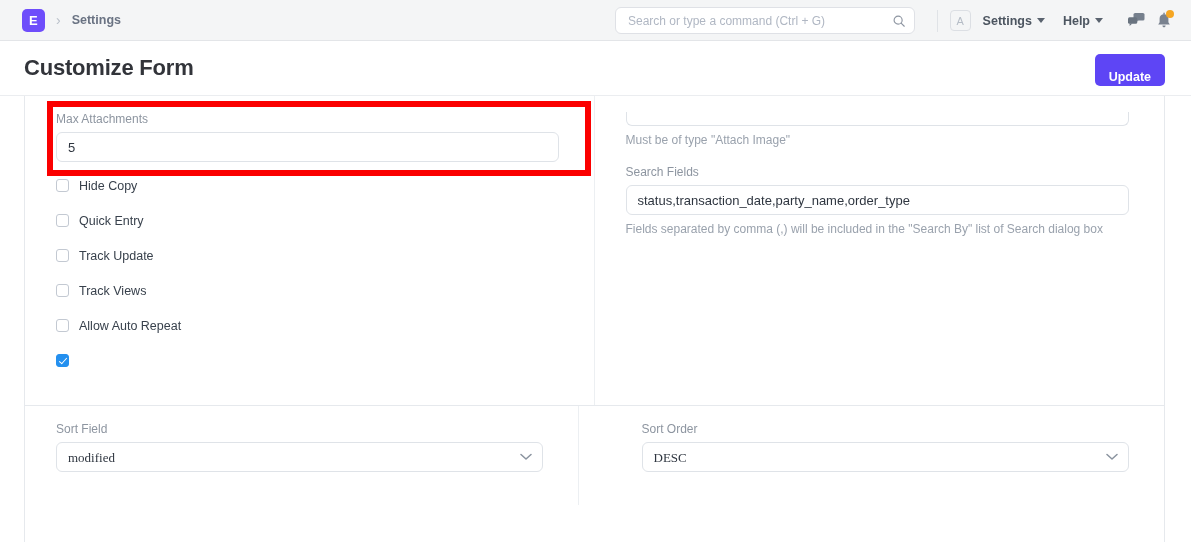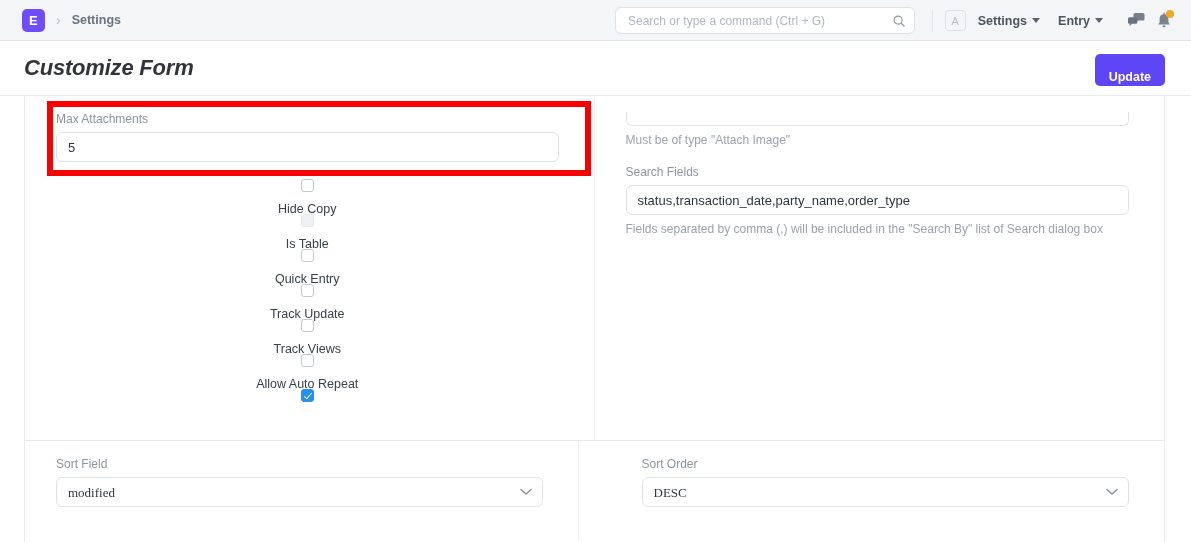--- a/index.html
+++ b/index.html
@@ -108,21 +108,20 @@
     border-bottom: 1px solid #ebedf0;
     display: flex; align-items: center;
     padding: 0 22px 0 24px;
     position: relative;
   }
   .page-title {
     font-size: 22px;
     font-weight: 700;
     color: #32343a;
     letter-spacing: -0.2px;
-    font-style: italic;
   }
   .primary-btn {
     position: absolute;
     right: 26px; top: 13px;
     height: 28px;
     padding: 16px 14px;
     background: #5e45f5;
     color: #fff;
     border: none; border-radius: 5px;
     font-family: "Liberation Sans", sans-serif;
@@ -189,25 +188,24 @@
     pointer-events: none;
   }
   select.form-control {
     appearance: none; -webkit-appearance: none;
     padding-right: 28px;
     font-family: Liberation Serif, serif;
   }
 
   
   .checkbox-row {
-    display: flex; align-items: center;
+    display: flex; align-items: flex-start;
     gap: 10px;
     height: 20px;
     margin-bottom: 15px;
-    flex-direction: column;
   }
   .cb {
     width: 13px; height: 13px;
     border: 1px solid #c3c9d2;
     border-radius: 3px;
     background: #fff;
     flex-shrink: 0;
     position: relative;
   }
   .cb.checked {
@@ -273,21 +271,21 @@
   </div>
 
   <div class="nav-right">
     <div class="nav-divider"></div>
     <div class="avatar-box">A</div>
     <div class="nav-link">
       <span>Settings</span>
       <span class="caret"></span>
     </div>
     <div class="nav-link">
-      <span>Entry</span>
+      <span>Help</span>
       <span class="caret"></span>
     </div>
     <div class="nav-icon-btn">
       <svg width="19" height="17" viewBox="0 0 19 17">
         <rect x="6.5" y="1" width="11" height="7.5" rx="1.6" fill="#76808d"></rect>
         <path d="M8.6 8.2 L8.6 11 L11.6 8.2 Z" fill="#76808d"></path>
         <rect x="1" y="5.2" width="9.2" height="6.6" rx="1.5" fill="#6a7480"></rect>
         <path d="M2.6 11.4 L2.6 14 L5.3 11.4 Z" fill="#6a7480"></path>
       </svg>
     </div>
@@ -317,24 +315,20 @@
       <div class="col left">
         <div class="form-group">
           <label class="form-label">Max Attachments</label>
           <input class="form-control" type="text" value="5" style="">
         </div>
 
         <div>
           <div class="checkbox-row">
             <span class="cb"></span>
             <span class="cb-label">Hide Copy</span>
-          </div>
-          <div class="checkbox-row">
-            <span class="cb disabled"></span>
-            <span class="cb-label">Is Table</span>
           </div>
           <div class="checkbox-row">
             <span class="cb"></span>
             <span class="cb-label">Quick Entry</span>
           </div>
           <div class="checkbox-row">
             <span class="cb"></span>
             <span class="cb-label">Track Update</span>
           </div>
           <div class="checkbox-row">

